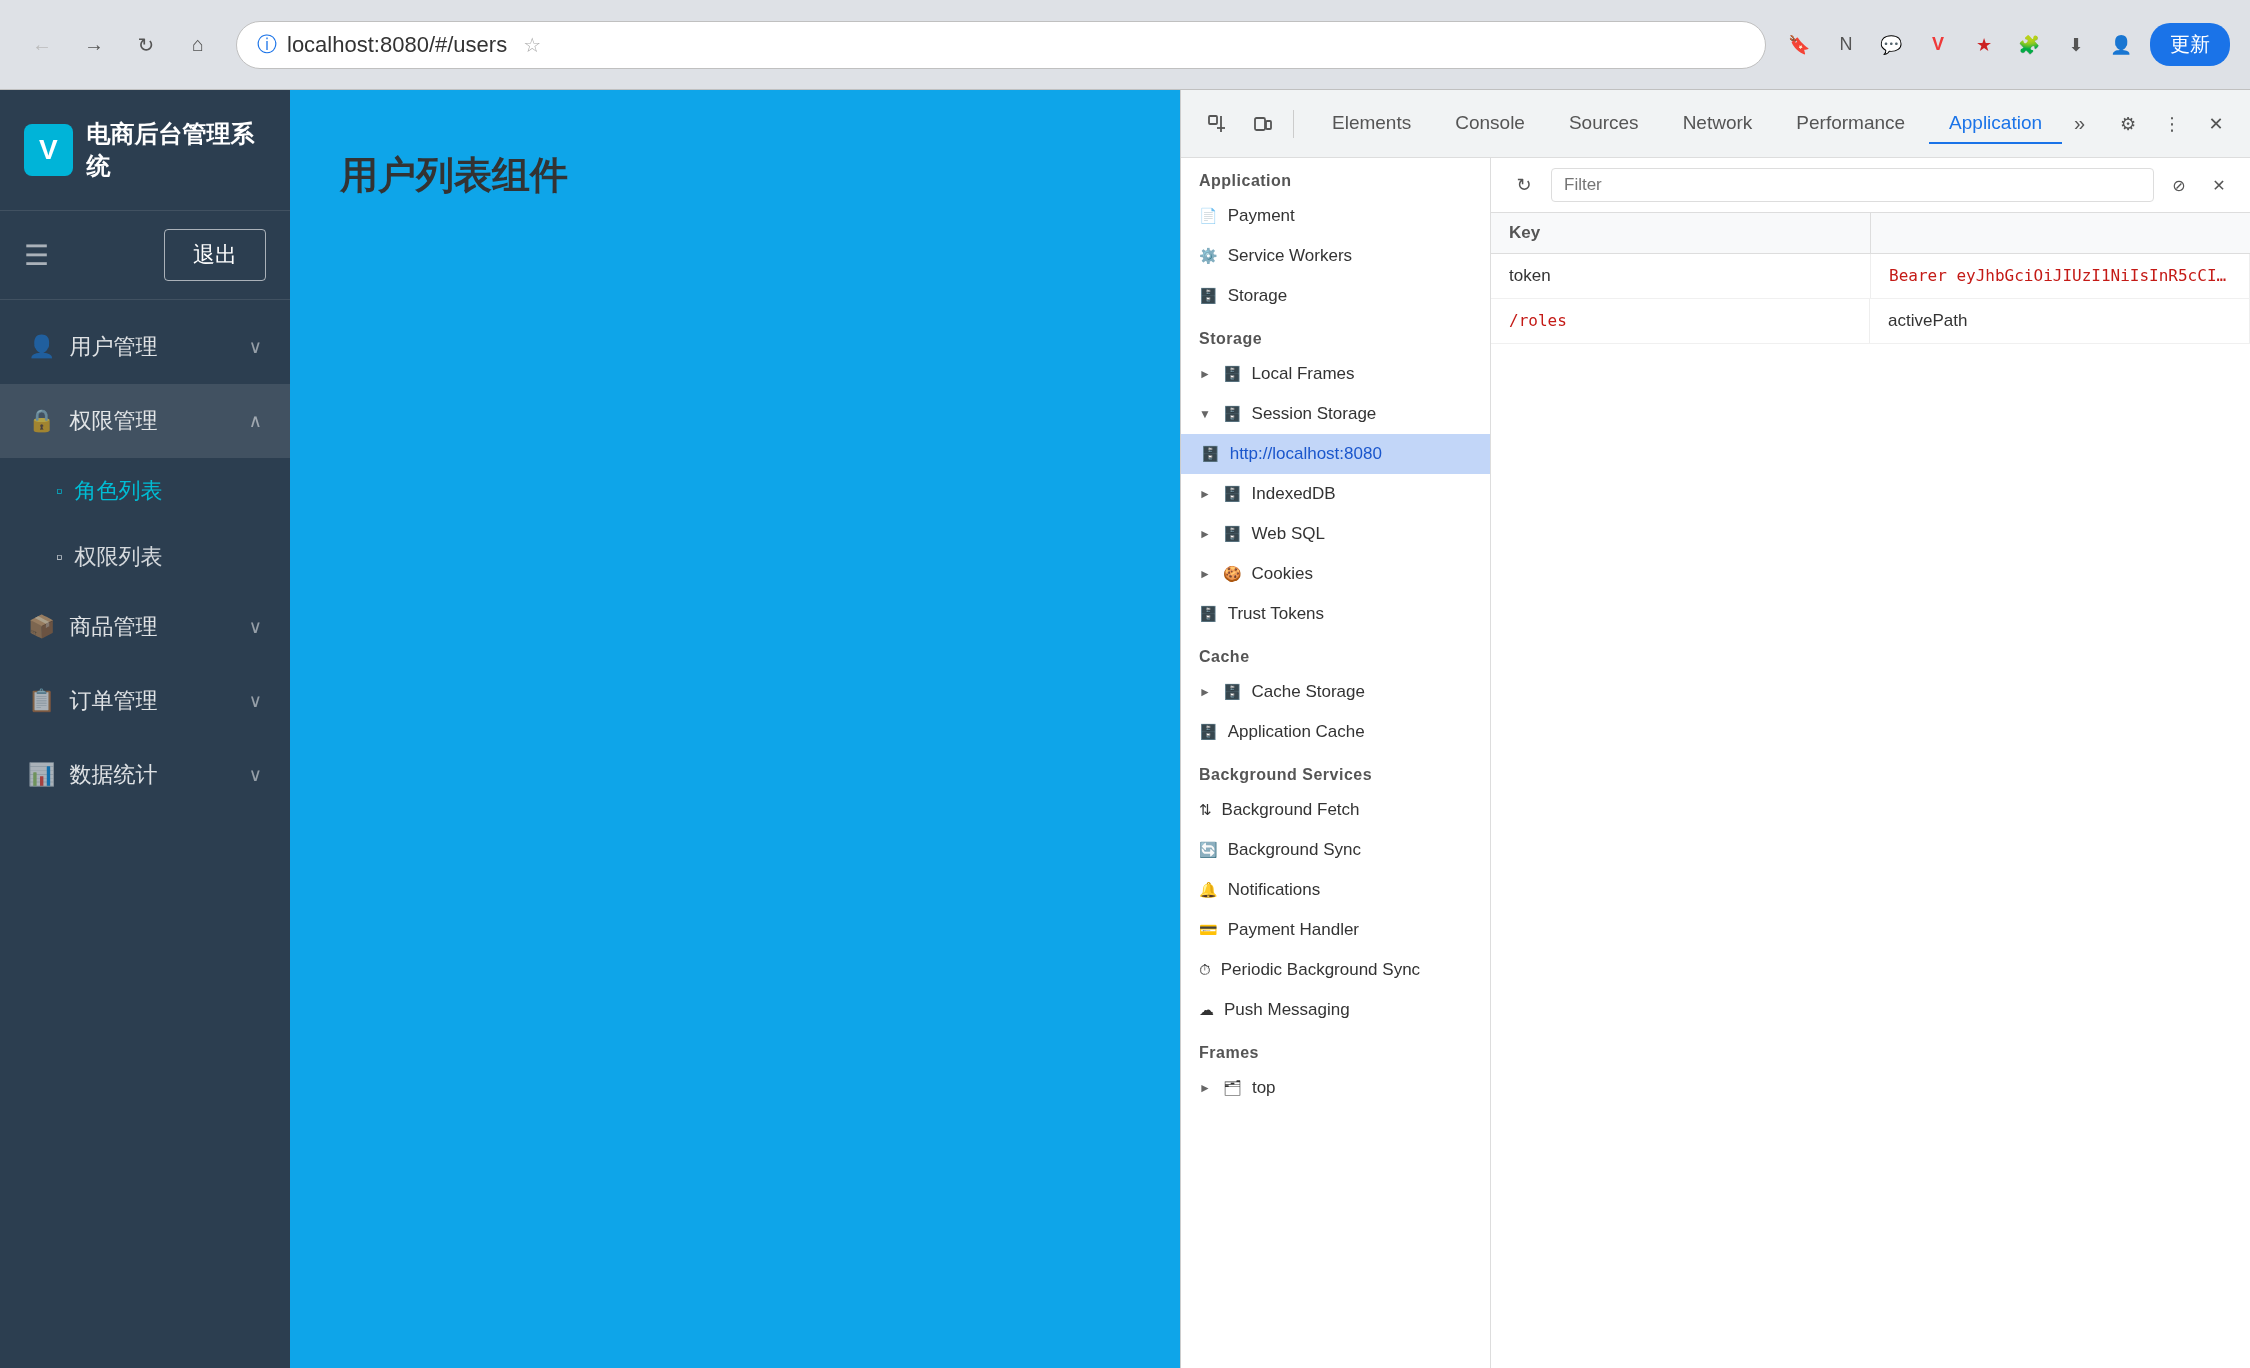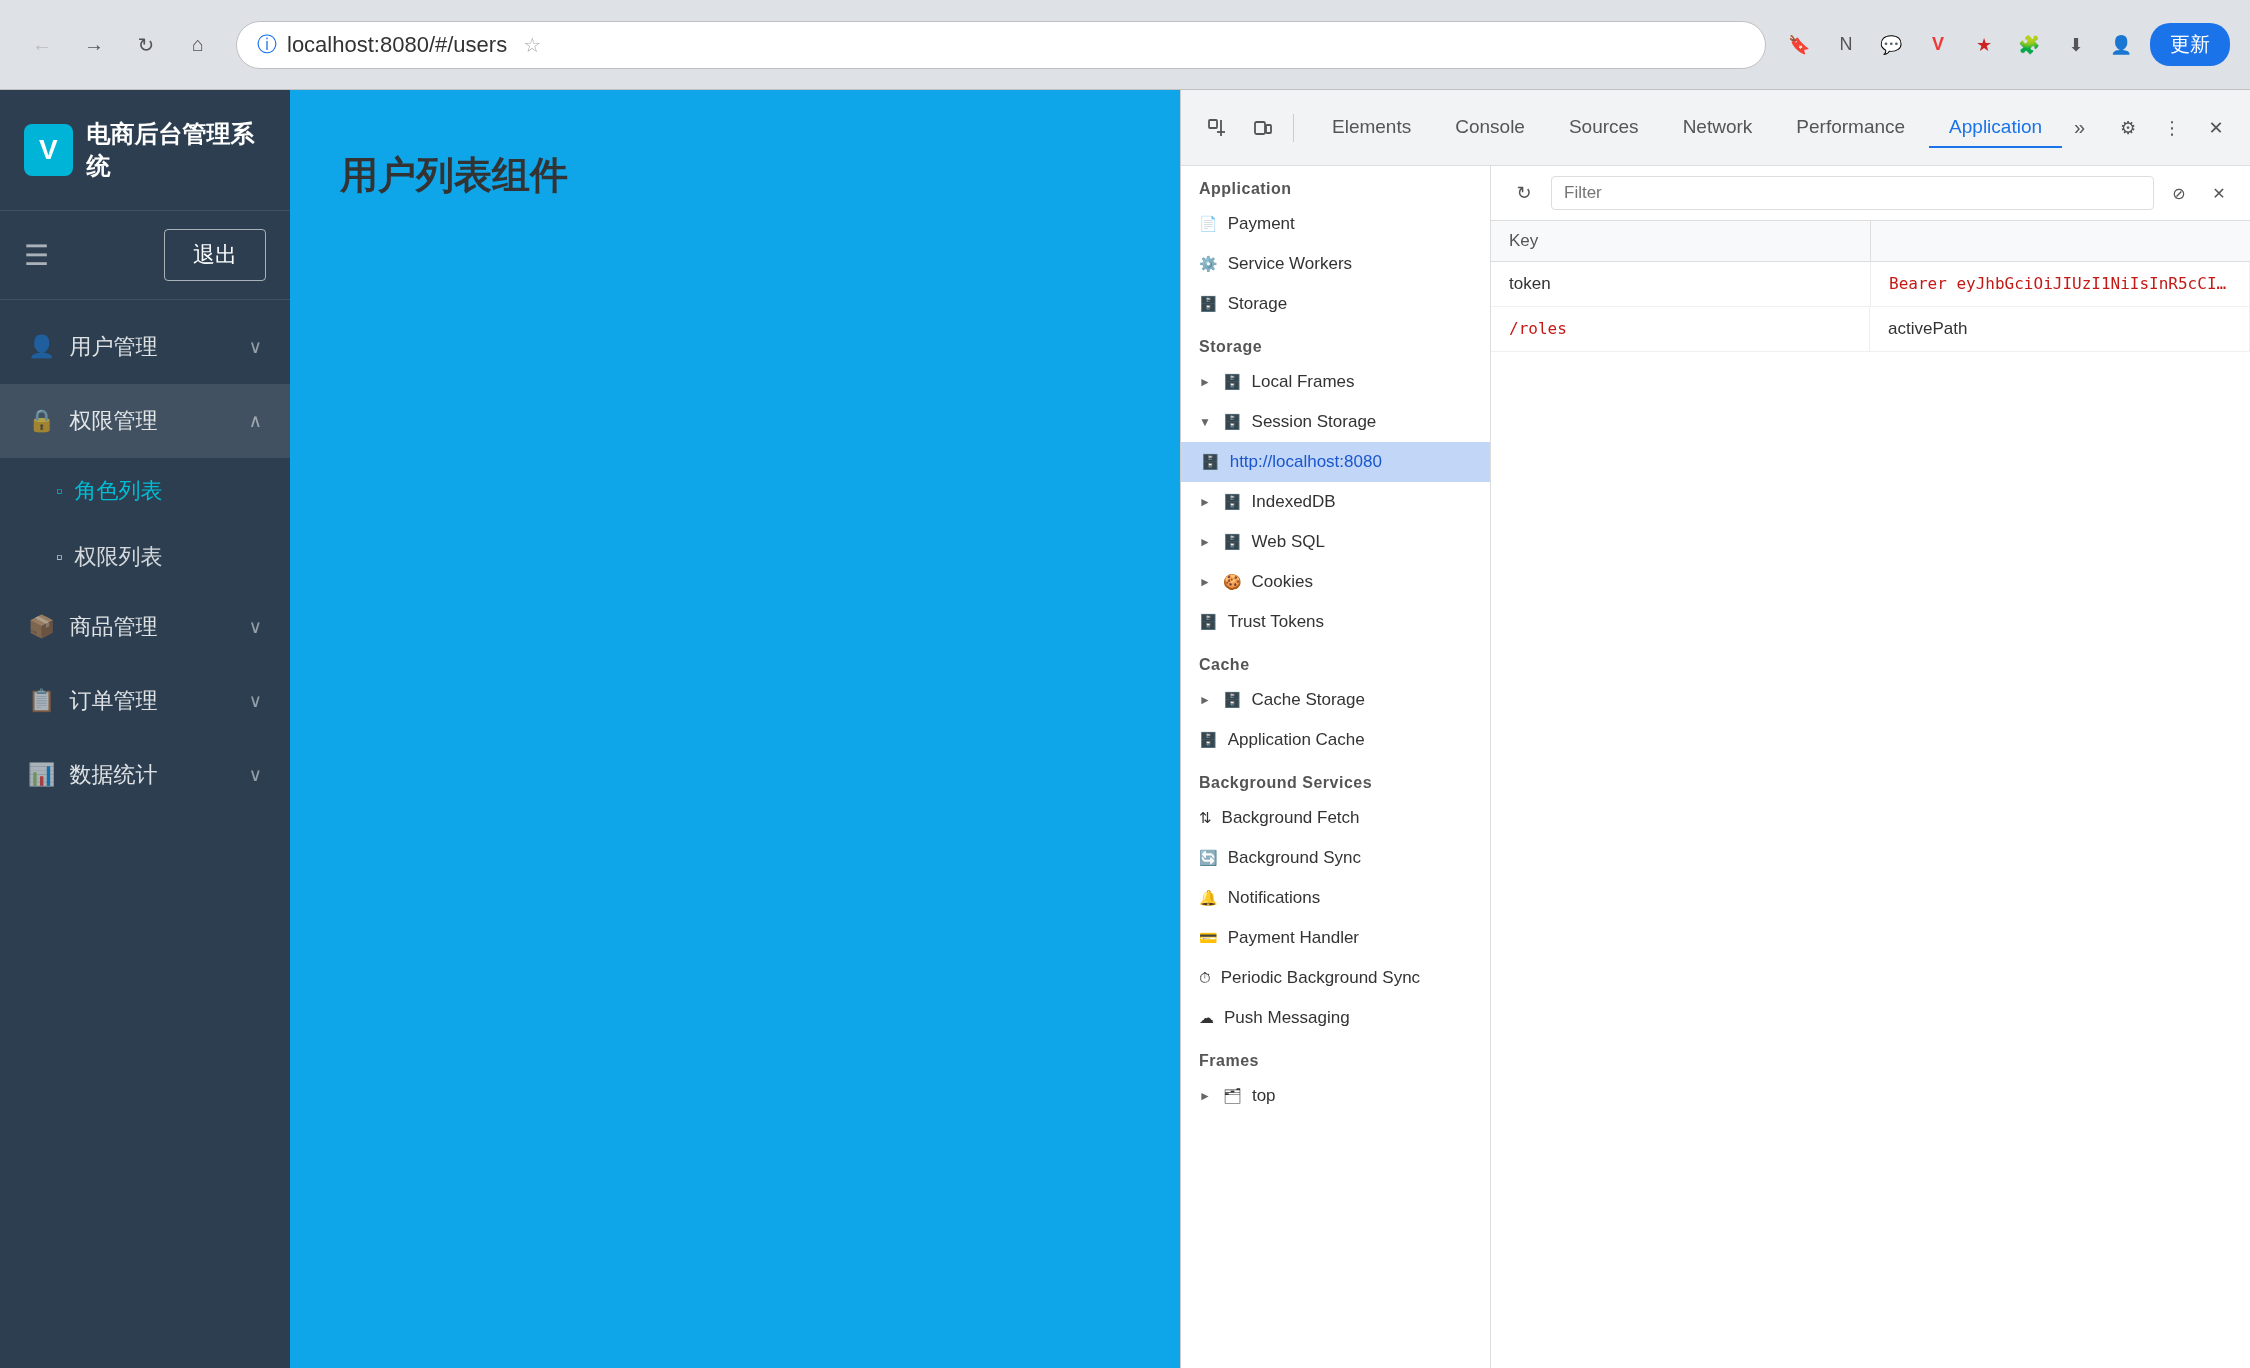--- a/index.html
+++ b/index.html
@@ -140,21 +140,21 @@
       flex-direction: column;
       font-size: 18px;
     }
 
     
     .devtools-topbar {
       display: flex;
       align-items: center;
       background: #f1f3f4;
       border-bottom: 1px solid #ddd;
-      height: 76px;
+      height: 68px;
       padding: 0 16px;
       gap: 6px;
     }
     .devtools-tool-btn {
       width: 40px; height: 40px;
       border: none;
       background: transparent;
       border-radius: 4px;
       cursor: pointer;
       display: flex; align-items: center; justify-content: center;
@@ -277,21 +277,21 @@
       position: sticky;
       top: 0;
     }
     .data-col-header {
       padding: 10px 18px;
       font-size: 17px;
       font-weight: 500;
       color: #555;
       border-right: 1px solid #ddd;
     }
-    .data-col-header.key { width: 380px; }
+    .data-col-header.key { width: 380px; font-weight: bold; }
     .data-col-header.value { flex: 1; }
     .data-row {
       display: flex;
       border-bottom: 1px solid #f0f0f0;
       cursor: pointer;
     }
     .data-cell {
       padding: 12px 18px;
       font-size: 17px;
       color: #333;

